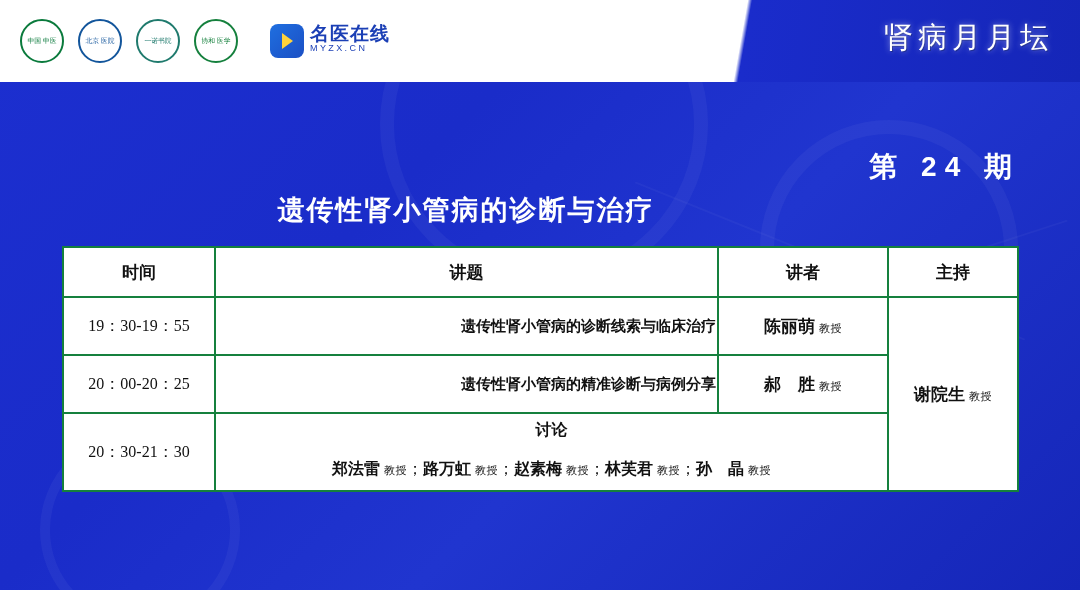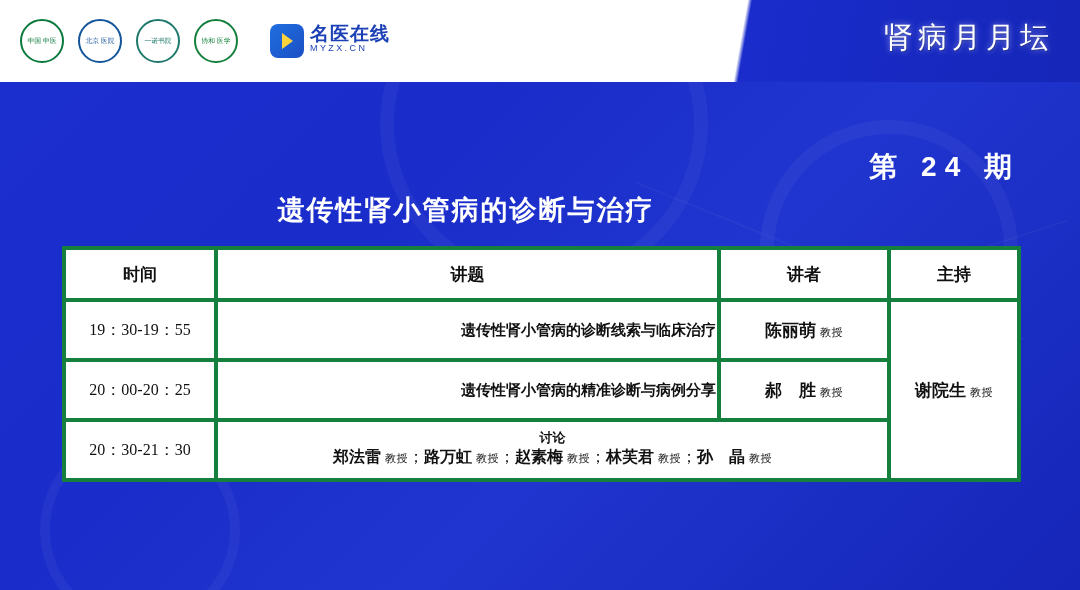--- a/index.html
+++ b/index.html
@@ -153,21 +153,21 @@
   .schedule {
     position: absolute;
     left: 62px;
     top: 246px;
     width: 955px;
     border-collapse: collapse;
     background: #ffffff;
     table-layout: fixed;
   }
   .schedule th, .schedule td {
-    border: 4px solid #15803d;
+    border: 2px solid #15803d;
     color: #111111;
     font-family: "Liberation Serif", serif;
   }
   .schedule th {
     height: 46px;
     font-size: 17px;
     font-weight: bold;
   }
   .col-time { width: 152px; }
   .col-topic { width: 503px; }
@@ -199,23 +199,23 @@
     font-size: 11px;
     font-weight: normal;
     margin-left: 4px;
     letter-spacing: 0.5px;
   }
   .discussion-cell {
     padding: 6px 10px 10px 10px;
   }
   .discussion-head {
     text-align: center;
-    font-size: 13px;
-    font-weight: bold;
-    margin-bottom: 0;
+    font-size: 16px;
+    font-weight: bold;
+    margin-bottom: 18px;
   }
   .discussion-list {
     text-align: center;
     font-size: 16px;
     font-weight: bold;
   }
   .discussion-list .sep { font-weight: normal; }
 </style>
 </head>
 <body>

